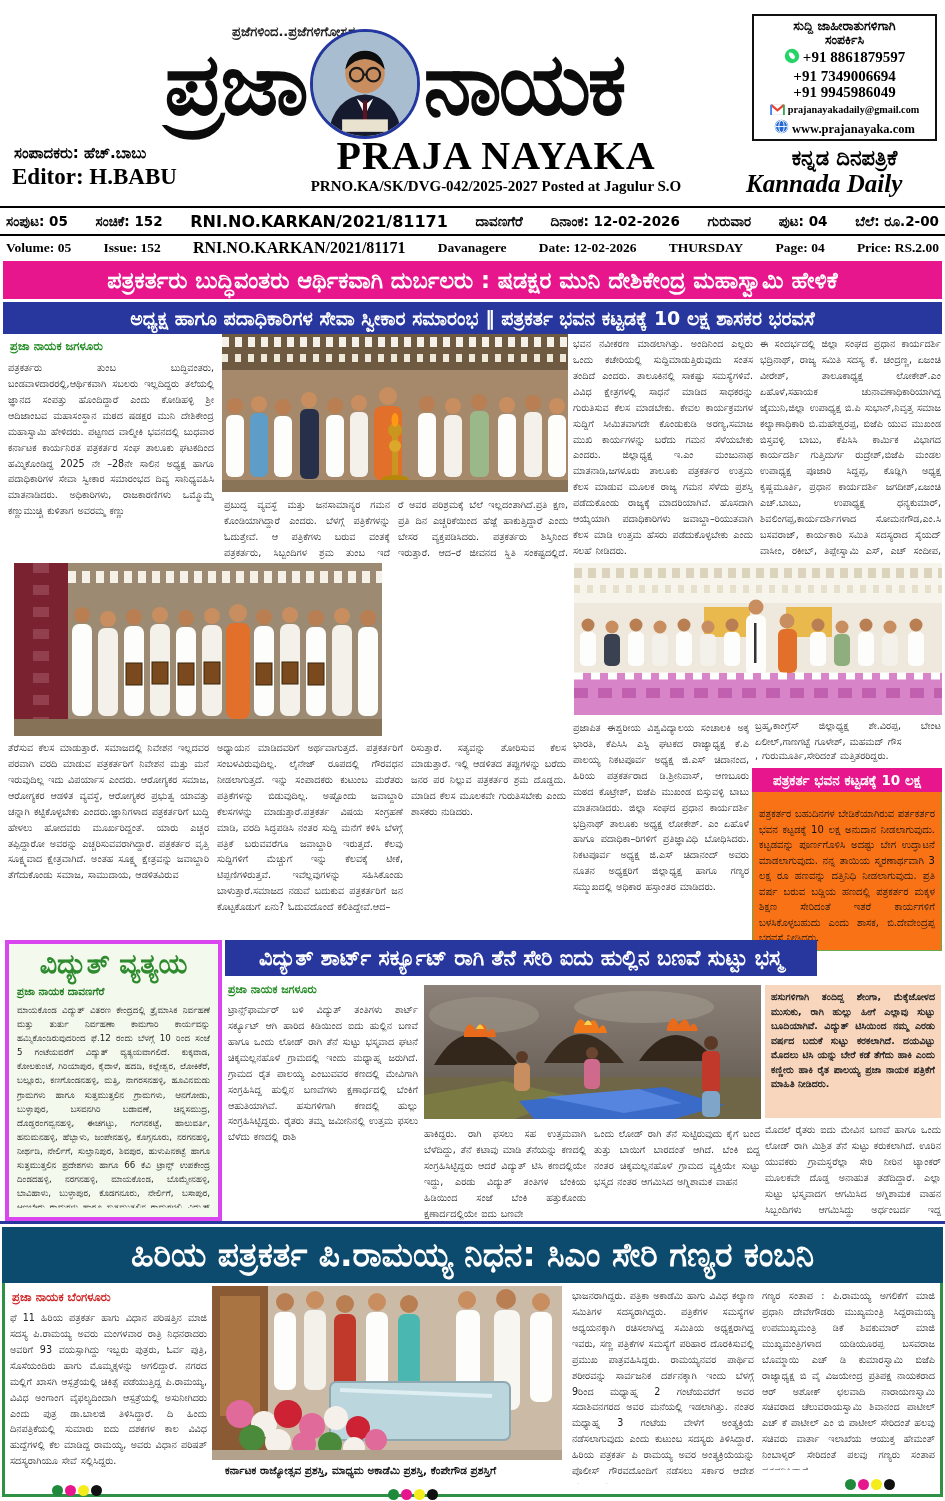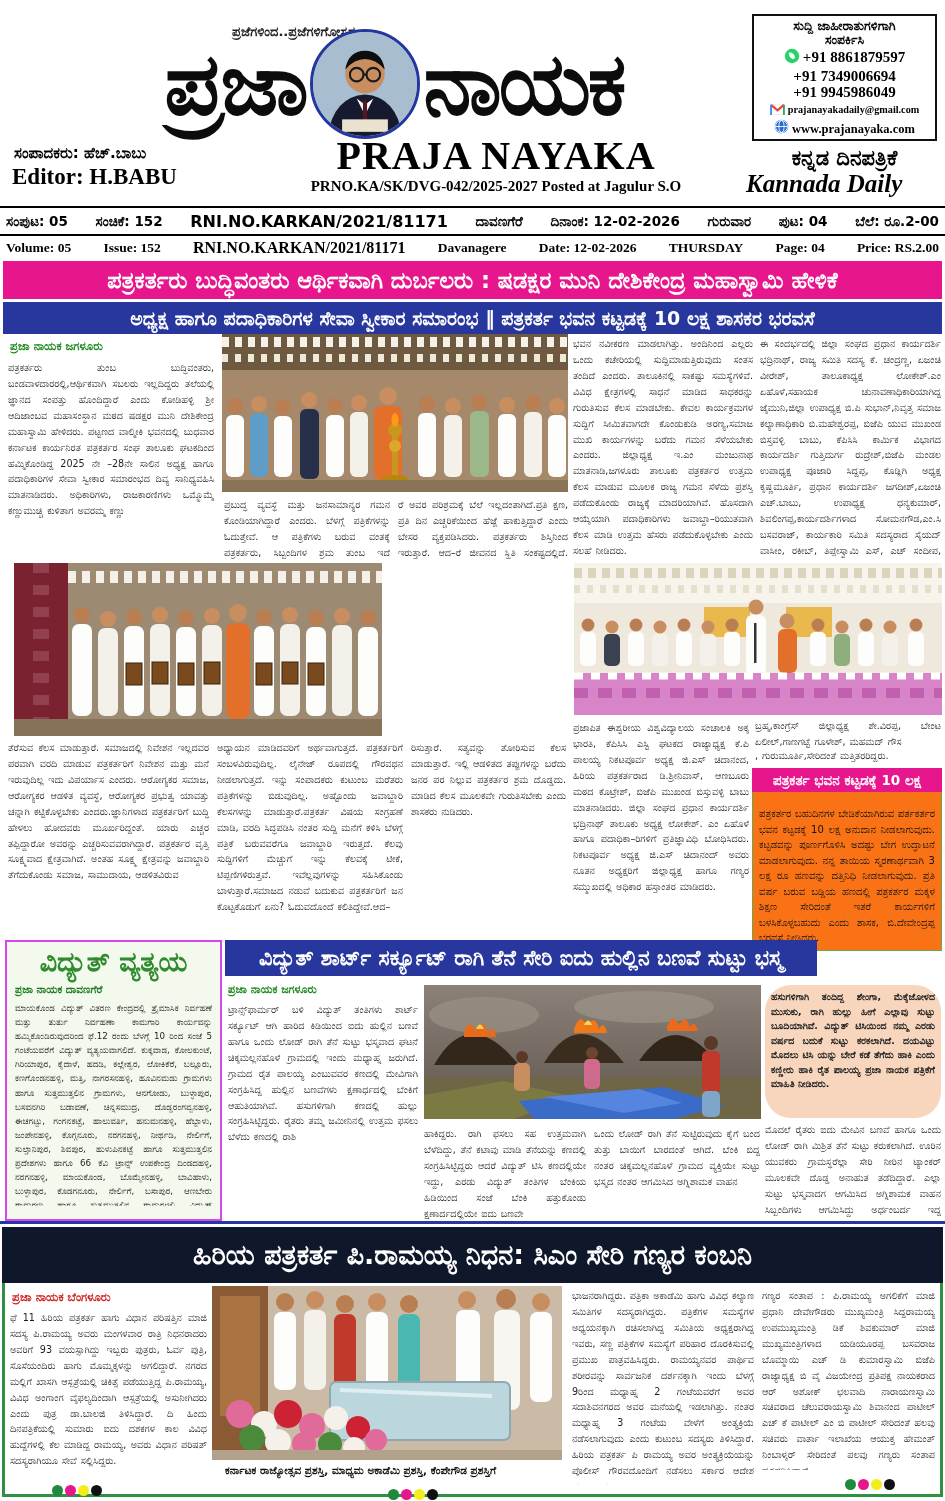--- a/index.html
+++ b/index.html
@@ -28,23 +28,23 @@
   .c-web{font-size:12.5px;font-weight:bold;}
   .daily-kn{left:752px;top:146px;width:185px;text-align:center;font-size:21px;font-weight:800;}
   .daily-en{left:746px;top:170px;width:196px;text-align:left;font-size:25px;font-weight:900;font-style:italic;}
   .hr{left:0;width:945px;background:#000;}
   .inforow{left:6px;width:933px;display:flex;justify-content:space-between;align-items:center;font-weight:bold;font-size:13.5px;color:#000;}
   .bar{left:3px;width:939px;color:#fff;font-weight:bold;text-align:center;overflow:hidden;white-space:nowrap;}
   .photo{overflow:hidden;background:#888;}
   .photo svg{display:block;width:100%;height:100%;}
   .gbox-title{background:#e7168c;color:#fff;font-weight:bold;font-size:13.5px;text-align:center;line-height:24px;height:24px;}
   .gbox-body{background:#f97316;border:1px solid #6aa84f;border-top:none;padding:14px 6px;font-size:10px;line-height:1.55;text-align:justify;color:#111;overflow:hidden;}
-  .leftbox{background:#f4f9ee;border:2px solid #d946ef;box-sizing:border-box;}
+  .leftbox{background:#f4f9ee;border:4px solid #d946ef;box-sizing:border-box;}
   .leftbox h2{margin:4px 0 0 0;text-align:center;font-size:27px;color:#2e8b2e;font-weight:900;}
-  .pinkbox{background:#f7d6bd;padding:5px 6px;font-size:9.4px;line-height:1.55;font-weight:600;text-align:justify;color:#222;box-sizing:border-box;overflow:hidden;border-radius:26px;}
+  .pinkbox{background:#f7d6bd;padding:5px 6px;font-size:9.4px;line-height:1.55;font-weight:600;text-align:justify;color:#222;box-sizing:border-box;overflow:hidden;}
   .greenwrap{border:3px solid #2e9144;box-sizing:border-box;}
   .caption{font-size:10.5px;font-weight:bold;color:#111;padding-left:13px;}
   .dots span{display:inline-block;width:11px;height:11px;border-radius:50%;margin-right:2px;vertical-align:middle;}
   .icon{flex:0 0 auto;display:inline-block;}
 </style>
 </head>
 <body>
 
 <div class="page">
 
@@ -428,21 +428,21 @@
 
   <div class="abs pinkbox" style="left:765px;top:985px;width:176px;height:133px;">ಹಸುಗಳಿಗಾಗಿ ತಂದಿದ್ದ ಶೇಂಗಾ, ಮೆಕ್ಕೆಜೋಳದ ಮುಸುಕು, ರಾಗಿ ಹುಲ್ಲು ಹೀಗೆ ಎಲ್ಲಾವು ಸುಟ್ಟು ಬೂದಿಯಾಗಿವೆ. ವಿದ್ಯುತ್ ಟಿಸಿಯಿಂದ ನಮ್ಮ ಎರಡು ವರ್ಷದ ಬದುಕೆ ಸುಟ್ಟು ಕರಕಲಾಗಿದೆ. ದಯವಿಟ್ಟು ಮೊದಲು ಟಿಸಿ ಯನ್ನು ಬೇರೆ ಕಡೆ ತೆಗೆದು ಹಾಕಿ ಎಂದು ಕಣ್ಣೀರು ಹಾಕಿ ರೈತ ಪಾಲಯ್ಯ ಪ್ರಜಾ ನಾಯಕ ಪತ್ರಿಕೆಗೆ ಮಾಹಿತಿ ನೀಡಿದರು.</div>
 
   <div class="abs body" style="left:424px;top:1126px;width:162px;height:94px;">ಹಾಕಿದ್ದರು. ರಾಗಿ ಫಸಲು ಸಹ ಉತ್ತಮವಾಗಿ ಬೆಳೆದಿದ್ದು, ತೆನೆ ಕಟಾವು ಮಾಡಿ ತೆನೆಯನ್ನು ಕಣದಲ್ಲಿ ಸಂಗ್ರಹಿಸಿಟ್ಟಿದ್ದರು ಆದರೆ ವಿದ್ಯುತ್ ಟಿಸಿ ಕಣದಲ್ಲಿಯೇ ಇದ್ದು, ಎರಡು ವಿದ್ಯುತ್ ತಂತಿಗಳ ಬೆಂಕಿಯ ಹಿಡಿಯಿಂದ ಸಂಜೆ ಬೆಂಕಿ ಹತ್ತುಕೊಂಡು ಕ್ಷಣಾರ್ದದಲ್ಲಿಯೇ ಐದು ಬಣವೇ</div>
   <div class="abs body" style="left:594px;top:1126px;width:166px;height:94px;">ಒಂದು ಲೋಡ್ ರಾಗಿ ತೆನೆ ಸುಟ್ಟಿರುವುದು ಕೈಗೆ ಬಂದ ತುತ್ತು ಬಾಯಿಗೆ ಬಾರದಂತೆ ಆಗಿದೆ. ಬೆಂಕಿ ಬಿದ್ದ ನಂತರ ಚಿಕ್ಕಮಲ್ಲನಹೊಳೆ ಗ್ರಾಮದ ವ್ಯಕ್ತಿಯೇ ಸುಟ್ಟು ಭಸ್ಮದ ನಂತರ ಆಗಮಿಸಿದ ಅಗ್ನಿಶಾಮಕ ವಾಹನ</div>
   <div class="abs body" style="left:765px;top:1122px;width:176px;height:98px;">ಮೊದಲೆ ರೈತರು ಐದು ಮೇವಿನ ಬಣವೆ ಹಾಗೂ ಒಂದು ಲೋಡ್ ರಾಗಿ ಮಿಶ್ರಿತ ತೆನೆ ಸುಟ್ಟು ಕರುಕಲಾಗಿದೆ. ಊರಿನ ಯುವಕರು ಗ್ರಾಮಸ್ಥರೆಲ್ಲಾ ಸೇರಿ ನೀರಿನ ಟ್ಯಾಂಕರ್ ಮೂಲಕವೇ ದೊಡ್ಡ ಅನಾಹುತ ತಡೆದಿದ್ದಾರೆ. ಎಲ್ಲಾ ಸುಟ್ಟು ಭಸ್ಮವಾದಗ ಆಗಮಿಸಿದ ಅಗ್ನಿಶಾಮಕ ವಾಹನ ಸಿಬ್ಬಂದಿಗಳು ಆಗಮಿಸಿದ್ದು ಅರ್ಧಂಬರ್ದ ಇದ್ದ ಬೆಂಕಿಯನ್ನು ನಂದಿಸಿದ್ದಾರೆ</div>
 
   <div class="abs" style="left:0;top:1221px;width:945px;height:3px;background:#27379e;"></div>
 
   <div class="abs greenwrap" style="left:2px;top:1227px;width:941px;height:270px;"></div>
-  <div class="abs bar" style="left:2px;top:1227px;width:941px;height:56px;line-height:56px;font-size:27px;background:#0f172a;">ಹಿರಿಯ ಪತ್ರಕರ್ತ ಪಿ.ರಾಮಯ್ಯ ನಿಧನ: ಸಿಎಂ ಸೇರಿ ಗಣ್ಯರ ಕಂಬನಿ</div>
+  <div class="abs bar" style="left:2px;top:1227px;width:941px;height:56px;line-height:56px;font-size:33px;background:#0c4a6e;">ಹಿರಿಯ ಪತ್ರಕರ್ತ ಪಿ.ರಾಮಯ್ಯ ನಿಧನ: ಸಿಎಂ ಸೇರಿ ಗಣ್ಯರ ಕಂಬನಿ</div>
   <div class="abs byline red" style="left:12px;top:1290px;">ಪ್ರಜಾ ನಾಯಕ ಬೆಂಗಳೂರು</div>
   <div class="abs body" style="left:10px;top:1310px;width:197px;height:166px;">ಫೆ 11 ಹಿರಿಯ ಪತ್ರಕರ್ತ ಹಾಗು ವಿಧಾನ ಪರಿಷತ್ತಿನ ಮಾಜಿ ಸದಸ್ಯ ಪಿ.ರಾಮಯ್ಯ ಅವರು ಮಂಗಳವಾರ ರಾತ್ರಿ ನಿಧನರಾದರು ಅವರಿಗೆ 93 ವಯಸ್ಸಾಗಿದ್ದು ಇಬ್ಬರು ಪುತ್ರರು, ಓರ್ವ ಪುತ್ರಿ, ಸೊಸೆಯಂದಿರು ಹಾಗು ಮೊಮ್ಮಕ್ಕಳನ್ನು ಅಗಲಿದ್ದಾರೆ. ನಗರದ ಮಲ್ಲಿಗೆ ಖಾಸಗಿ ಆಸ್ಪತ್ರೆಯಲ್ಲಿ ಚಿಕಿತ್ಸೆ ಪಡೆಯುತ್ತಿದ್ದ ಪಿ.ರಾಮಯ್ಯ, ವಿವಿಧ ಅಂಗಾಂಗ ವೈಫಲ್ಯದಿಂದಾಗಿ ಆಸ್ಪತ್ರೆಯಲ್ಲಿ ಅಸುನೀಗಿದರು ಎಂದು ಪುತ್ರ ಡಾ.ಬಾಲಜಿ ತಿಳಿಸಿದ್ದಾರೆ. ದಿ ಹಿಂದು ದಿನಪತ್ರಿಕೆಯಲ್ಲಿ ಸುಮಾರು ಐದು ದಶಕಗಳ ಕಾಲ ವಿವಿಧ ಹುದ್ದೆಗಳಲ್ಲಿ ಕೆಲ ಮಾಡಿದ್ದ ರಾಮಯ್ಯ, ಅವರು ವಿಧಾನ ಪರಿಷತ್ ಸದಸ್ಯರಾಗಿಯೂ ಸೇವೆ ಸಲ್ಲಿಸಿದ್ದರು.</div>
 
   <div class="abs photo" style="left:212px;top:1286px;width:350px;height:174px;">
     <svg viewBox="0 0 350 174" preserveAspectRatio="none">
       <rect width="350" height="174" fill="#cbbba6"></rect>
       <rect width="56" height="174" fill="#8a5a34"></rect>
       <rect x="8" y="10" width="40" height="120" fill="#a97342"></rect>
       <g>
         <g transform="translate(62,6)">

